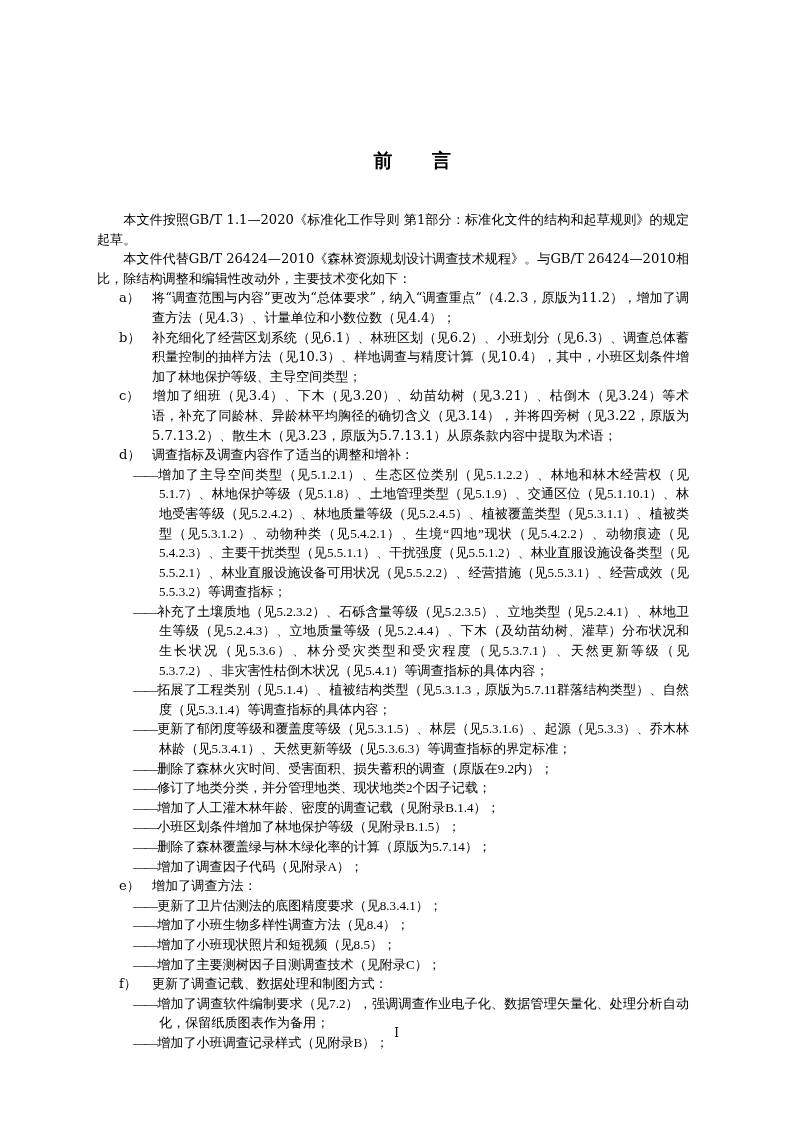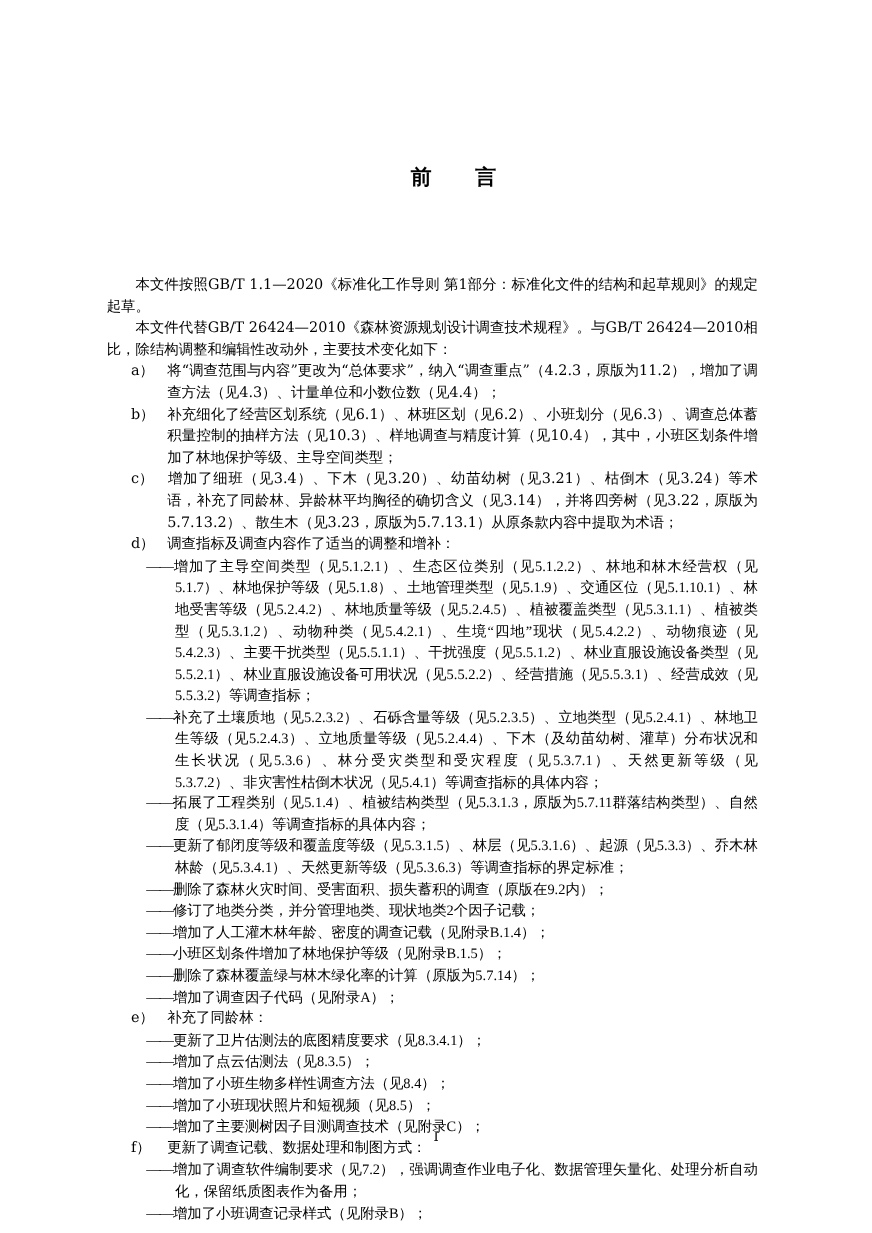--- a/index.html
+++ b/index.html
@@ -39,21 +39,20 @@
   
   .body-block {
     position: absolute;
     top: 210px;
     left: 97px;
     width: 592px;
     font-size: 13.1px;
     line-height: 19.6px;
     text-align: justify;
     text-justify: inter-ideograph;
-    margin-top: 40px;
   }
 
   
   p.para {
     margin: 0;
     text-indent: 2em;
     text-align: justify;
     text-justify: inter-ideograph;
   }
 
@@ -117,23 +116,22 @@
       <p class="item-l2"><span class="dash">——</span><span>增加了主导空间类型（见5.1.2.1）、生态区位类别（见5.1.2.2）、林地和林木经营权（见5.1.7）、林地保护等级（见5.1.8）、土地管理类型（见5.1.9）、交通区位（见5.1.10.1）、林地受害等级（见5.2.4.2）、林地质量等级（见5.2.4.5）、植被覆盖类型（见5.3.1.1）、植被类型（见5.3.1.2）、动物种类（见5.4.2.1）、生境“四地”现状（见5.4.2.2）、动物痕迹（见5.4.2.3）、主要干扰类型（见5.5.1.1）、干扰强度（见5.5.1.2）、林业直服设施设备类型（见5.5.2.1）、林业直服设施设备可用状况（见5.5.2.2）、经营措施（见5.5.3.1）、经营成效（见5.5.3.2）等调查指标；</span></p>
       <p class="item-l2"><span class="dash">——</span><span>补充了土壤质地（见5.2.3.2）、石砾含量等级（见5.2.3.5）、立地类型（见5.2.4.1）、林地卫生等级（见5.2.4.3）、立地质量等级（见5.2.4.4）、下木（及幼苗幼树、灌草）分布状况和生长状况（见5.3.6）、林分受灾类型和受灾程度（见5.3.7.1）、天然更新等级（见5.3.7.2）、非灾害性枯倒木状况（见5.4.1）等调查指标的具体内容；</span></p>
       <p class="item-l2"><span class="dash">——</span><span>拓展了工程类别（见5.1.4）、植被结构类型（见5.3.1.3，原版为5.7.11群落结构类型）、自然度（见5.3.1.4）等调查指标的具体内容；</span></p>
       <p class="item-l2"><span class="dash">——</span><span>更新了郁闭度等级和覆盖度等级（见5.3.1.5）、林层（见5.3.1.6）、起源（见5.3.3）、乔木林林龄（见5.3.4.1）、天然更新等级（见5.3.6.3）等调查指标的界定标准；</span></p>
       <p class="item-l2"><span class="dash">——</span><span>删除了森林火灾时间、受害面积、损失蓄积的调查（原版在9.2内）；</span></p>
       <p class="item-l2"><span class="dash">——</span><span>修订了地类分类，并分管理地类、现状地类2个因子记载；</span></p>
       <p class="item-l2"><span class="dash">——</span><span>增加了人工灌木林年龄、密度的调查记载（见附录B.1.4）；</span></p>
       <p class="item-l2"><span class="dash">——</span><span>小班区划条件增加了林地保护等级（见附录B.1.5）；</span></p>
       <p class="item-l2"><span class="dash">——</span><span>删除了森林覆盖绿与林木绿化率的计算（原版为5.7.14）；</span></p>
       <p class="item-l2"><span class="dash">——</span><span>增加了调查因子代码（见附录A）；</span></p>
-      <p class="item-l1"><span class="marker">e）</span><span>补充了同龄林：</span></p>
+      <p class="item-l1"><span class="marker">e）</span><span>增加了调查方法：</span></p>
       <p class="item-l2"><span class="dash">——</span><span>更新了卫片估测法的底图精度要求（见8.3.4.1）；</span></p>
-      <p class="item-l2"><span class="dash">——</span><span>增加了点云估测法（见8.3.5）；</span></p>
       <p class="item-l2"><span class="dash">——</span><span>增加了小班生物多样性调查方法（见8.4）；</span></p>
       <p class="item-l2"><span class="dash">——</span><span>增加了小班现状照片和短视频（见8.5）；</span></p>
       <p class="item-l2"><span class="dash">——</span><span>增加了主要测树因子目测调查技术（见附录C）；</span></p>
       <p class="item-l1"><span class="marker">f）</span><span>更新了调查记载、数据处理和制图方式：</span></p>
       <p class="item-l2"><span class="dash">——</span><span>增加了调查软件编制要求（见7.2），强调调查作业电子化、数据管理矢量化、处理分析自动化，保留纸质图表作为备用；</span></p>
       <p class="item-l2"><span class="dash">——</span><span>增加了小班调查记录样式（见附录B）；</span></p>
     </div>
 
   <div class="page-number">I</div>
 

